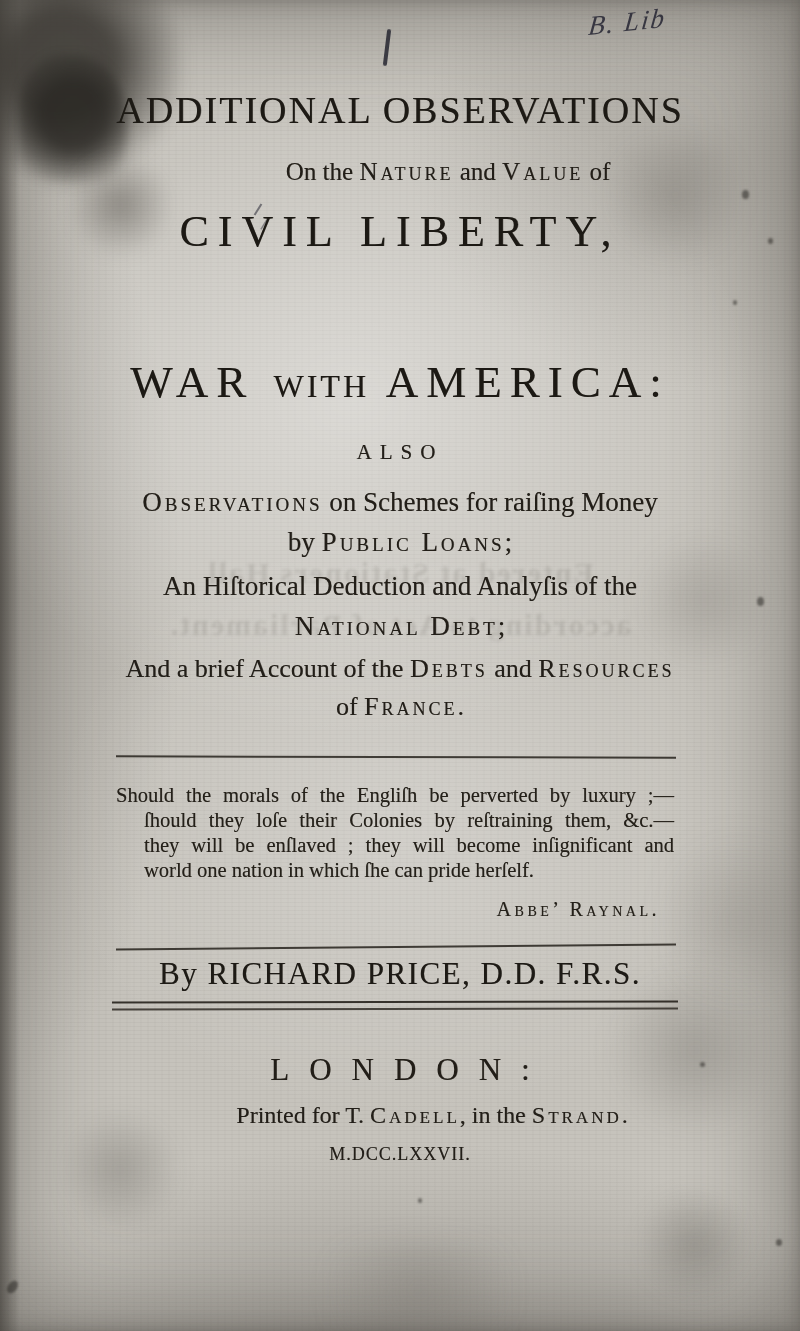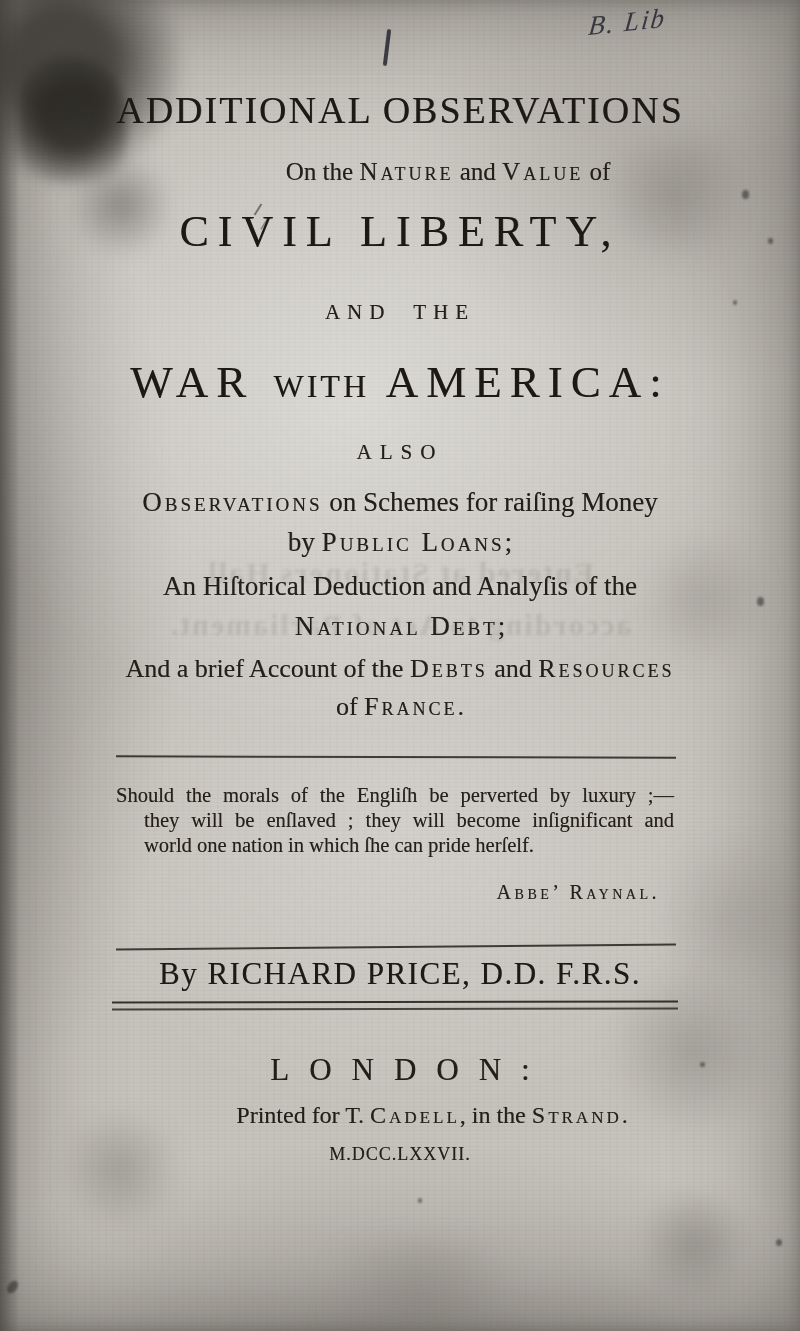--- a/index.html
+++ b/index.html
@@ -89,21 +89,21 @@
   .rule2{top:946px;transform:rotate(-0.5deg);}
   .rule-dbl{position:absolute;left:112px;top:1001px;width:566px;height:5px;
     border-top:2.5px solid rgba(38,34,28,0.9);border-bottom:2px solid rgba(38,34,28,0.8);
     transform:rotate(-0.1deg);}
   .epigraph{position:absolute;left:116px;top:783px;width:558px;
     font-size:20.5px;line-height:25px;color:#242019;
     text-shadow:0.3px 0.3px 0.5px rgba(30,26,20,0.4);}
   .eq{text-align:justify;}
   .j{text-align-last:justify;}
   .ind{padding-left:28px;}
-  .attribution{margin-top:22px;text-align:right;padding-right:14px;
+  .attribution{margin-top:14px;text-align:right;padding-right:14px;
     font-variant:small-caps;letter-spacing:3.5px;font-size:20px;}
   .byline{top:956px;font-size:31px;letter-spacing:1.5px;color:#1d1a15;}
   .i-city{top:1052px;font-size:31px;letter-spacing:20px;margin-left:10px;}
   .i-pub{top:1102px;font-size:24px;margin-left:32px;}
   .i-year{top:1144px;font-size:18px;letter-spacing:1px;}
   .i-price{top:1190px;font-size:25px;font-weight:bold;color:#1f1b16;}
 </style>
 </head>
 <body>
 
@@ -135,39 +135,39 @@
   <div class="inscription">B. Lib</div>
   <div class="ink-stroke"></div>
   <div class="ink-tick"></div>
 
   <div class="line t-main">ADDITIONAL OBSERVATIONS</div>
 
   <div class="line t-nature"><span>On the </span><span class="sc">Nature</span><span> and </span><span class="sc">Value</span><span> of</span></div>
 
   <div class="line t-cl">CIVIL LIBERTY,</div>
 
-  <div class="line t-and">AND THE</div>
 
   <div class="line t-war"><span>WAR </span><span class="sc">with</span><span> AMERICA:</span></div>
 
   <div class="line t-also">ALSO</div>
 
   <div class="line c-loans1"><span class="sc">Observations</span><span> on Schemes for raiſing Money</span></div>
   <div class="line c-loans2"><span>by </span><span class="sc">Public Loans</span><span>;</span></div>
 
   <div class="line c-debt1">An Hiſtorical Deduction and Analyſis of the</div>
   <div class="line c-debt2"><span class="sc">National Debt</span><span>;</span></div>
 
   <div class="line c-fr1"><span>And a brief Account of the </span><span class="sc">Debts</span><span> and </span><span class="sc">Resources</span></div>
   <div class="line c-fr2"><span>of </span><span class="sc">France</span><span>.</span></div>
 
   <div class="rule rule1"></div>
 
   <div class="epigraph">
     <div class="eq j">Should the morals of the Engliſh be perverted by luxury ;—</div>
+    <div class="eq j ind">ſhould they loſe their Colonies by reſtraining them, &amp;c.—</div>
     <div class="eq j ind">they will be enſlaved ; they will become inſignificant and</div>
     <div class="eq ind">world one nation in which ſhe can pride herſelf.</div>
     <div class="attribution">Abbe’ Raynal.</div>
   </div>
 
   <div class="rule rule2"></div>
 
   <div class="line byline">By RICHARD PRICE, D.D. F.R.S.</div>
 
   <div class="rule-dbl"></div>

